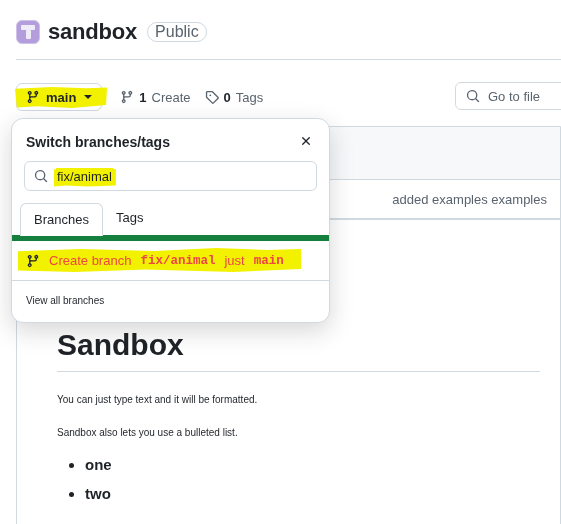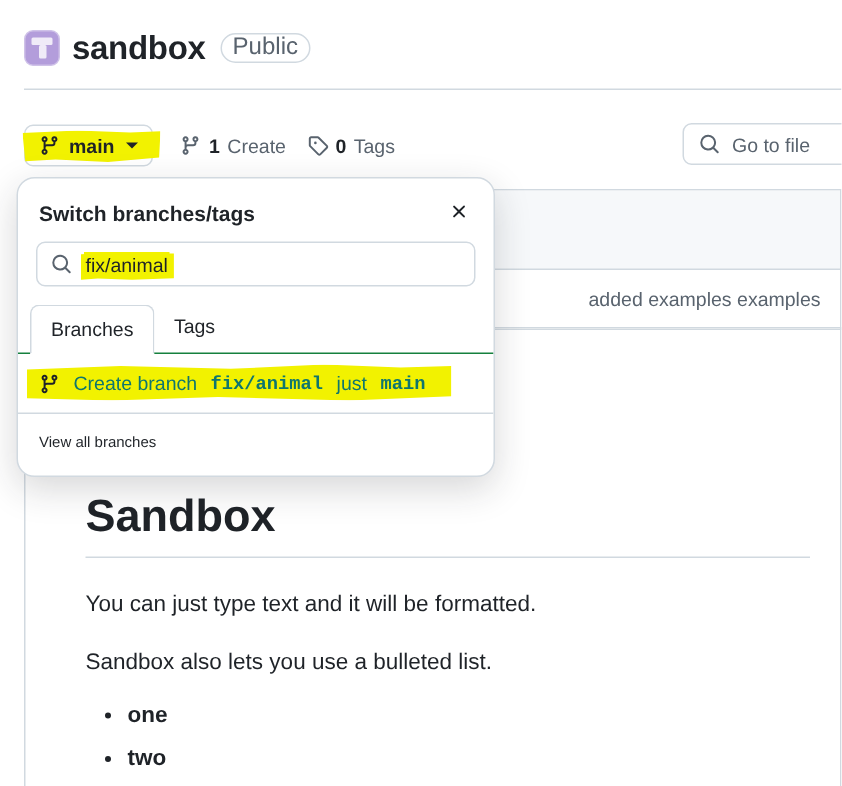--- a/index.html
+++ b/index.html
@@ -195,21 +195,21 @@
   }
   .readme-h1 {
     font-size: 30px;
     font-weight: 600;
     margin: 110px 0 0 20px;
     padding-bottom: 9px;
     border-bottom: 1px solid #d1d9e0;
     color: #1f2328;
   }
   .readme p {
-    font-size: 15px;
+    font-size: 10px;
     margin: 22px 0 0 20px;
     color: #1f2328;
   }
   .readme ul {
     margin: 18px 0 0 20px;
     padding-left: 28px;
     font-size: 15px;
     font-weight: bold;
   }
   .readme li { margin-bottom: 12px; }
@@ -273,21 +273,21 @@
     right: -3px;
     top: 1px;
     bottom: -2px;
     background: #f2f200;
     z-index: -1;
     clip-path: polygon(0% 6%, 35% 0%, 72% 5%, 100% 0%, 100% 94%, 55% 100%, 18% 95%, 0% 100%);
   }
   .popup-tabs {
     display: flex;
     align-items: flex-end;
-    border-bottom: 1px solid #15803d;
+    border-bottom: 6px solid #15803d;
     padding-left: 8px;
     height: 32px;
   }
   .popup-tab {
     font-size: 13px;
     color: #1f2328;
     padding: 6px 13px;
     line-height: 20px;
     box-sizing: border-box;
     height: 33px;
@@ -299,21 +299,21 @@
     border-radius: 6px 6px 0 0;
     margin-bottom: -1px;
     font-weight: 400;
   }
   .create-row {
     display: flex;
     align-items: center;
     gap: 9px;
     padding: 12px 14px;
     font-size: 13px;
-    color: #0f766e;
+    color: #ef4444;
     position: relative;
   }
   .create-row .hl {
     position: absolute;
     left: 6px;
     top: 7px;
     width: 283px;
     height: 24px;
     background: #f2f200;
     z-index: 0;

